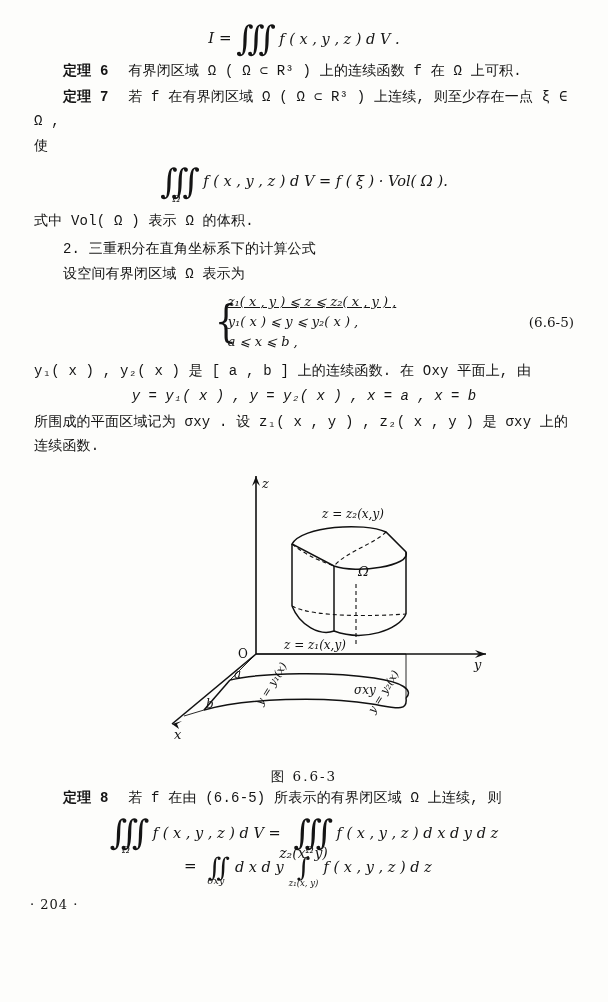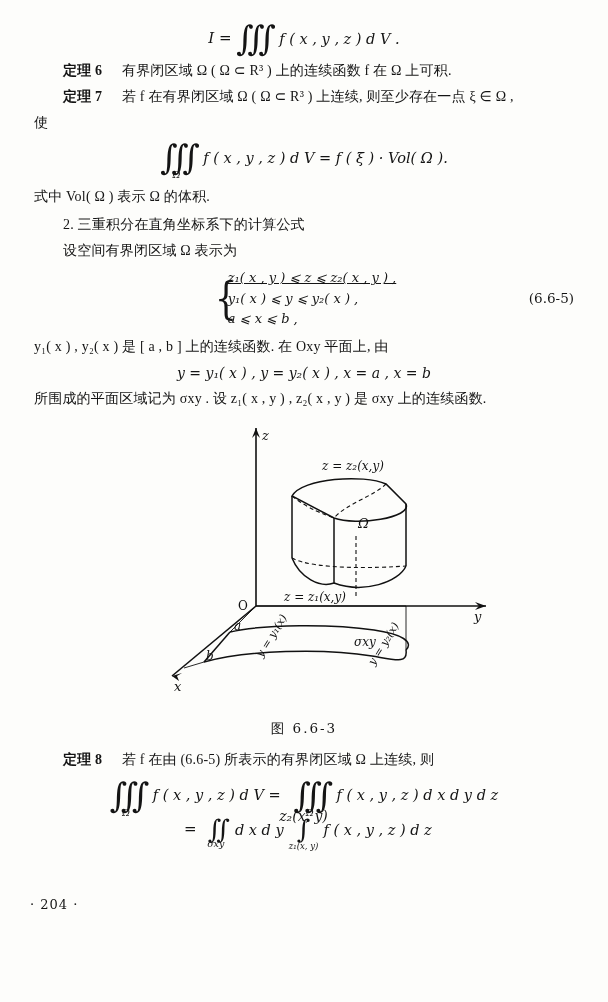--- a/index.html
+++ b/index.html
@@ -153,21 +153,21 @@
     display: inline-block;
     vertical-align: middle;
     line-height: 0.8;
   }
   .eqline2 {
     position: relative;
     margin: 10px 0 0 0;
     padding-left: 150px;
   }
   .cn {
-    font-family: Liberation Serif, serif;
+    font-family: Liberation Mono, monospace;
     font-size: 14px;
   }
 </style>
 </head>
 <body>
 
 <div class="page">
   <div class="content">
 
     <div class="display">
@@ -222,21 +222,21 @@
           <span style="display:block;" class="it">a ⩽ x ⩽ b ,</span>
         </span>
       </div>
       <span class="eqnum" style="top:22px;">(6.6-5)</span>
     </div>
 
     <div class="line">
       <span class="cn">y₁( x ) , y₂( x ) 是 [ a , b ] 上的连续函数. 在 Oxy 平面上, 由</span>
     </div>
 
-    <div class="display" style="font-size:14px;margin:6px 0;">
+    <div class="display" style="font-size:14px;margin:6px 0;font-family:Liberation Mono, monospace;">
       <span class="it">y = y₁( x ) ,   y = y₂( x ) ,   x = a ,   x = b</span>
     </div>
 
     <div class="line">
       <span class="cn">所围成的平面区域记为 σxy . 设 z₁( x , y ) , z₂( x , y ) 是 σxy 上的连续函数.</span>
     </div>
 
     <div class="figwrap">
       <svg width="540" height="300" viewBox="0 0 540 300">
         <g stroke="#111" fill="none" stroke-width="1.6">
@@ -298,21 +298,21 @@
           <text x="250" y="183" font-size="12" font-style="italic">z = z₁(x,y)</text>
           <text x="320" y="228" font-size="12" font-style="italic">σxy</text>
           <text x="228" y="240" font-size="11" font-style="italic" transform="rotate(-58 228 240)">y = y₁(x)</text>
           <text x="340" y="248" font-size="11" font-style="italic" transform="rotate(-58 340 248)">y = y₂(x)</text>
         </g>
       </svg>
     </div>
 
     <div class="figcaption">图    6.6-3</div>
 
-    <div class="line" style="text-indent:2em;margin-top:10px;">
+    <div class="line" style="text-indent:2em;">
       <span class="bold cn">定理 8</span>
       <span style="display:inline-block;width:10px;"></span>
       <span class="cn">若 f 在由 (6.6-5) 所表示的有界闭区域 Ω 上连续, 则</span>
     </div>
 
     <div class="display" style="margin-top:10px;">
       <span class="intgrp">
         <span class="tripleint">∭</span>
         <span class="intsub">Ω</span>
       </span>

